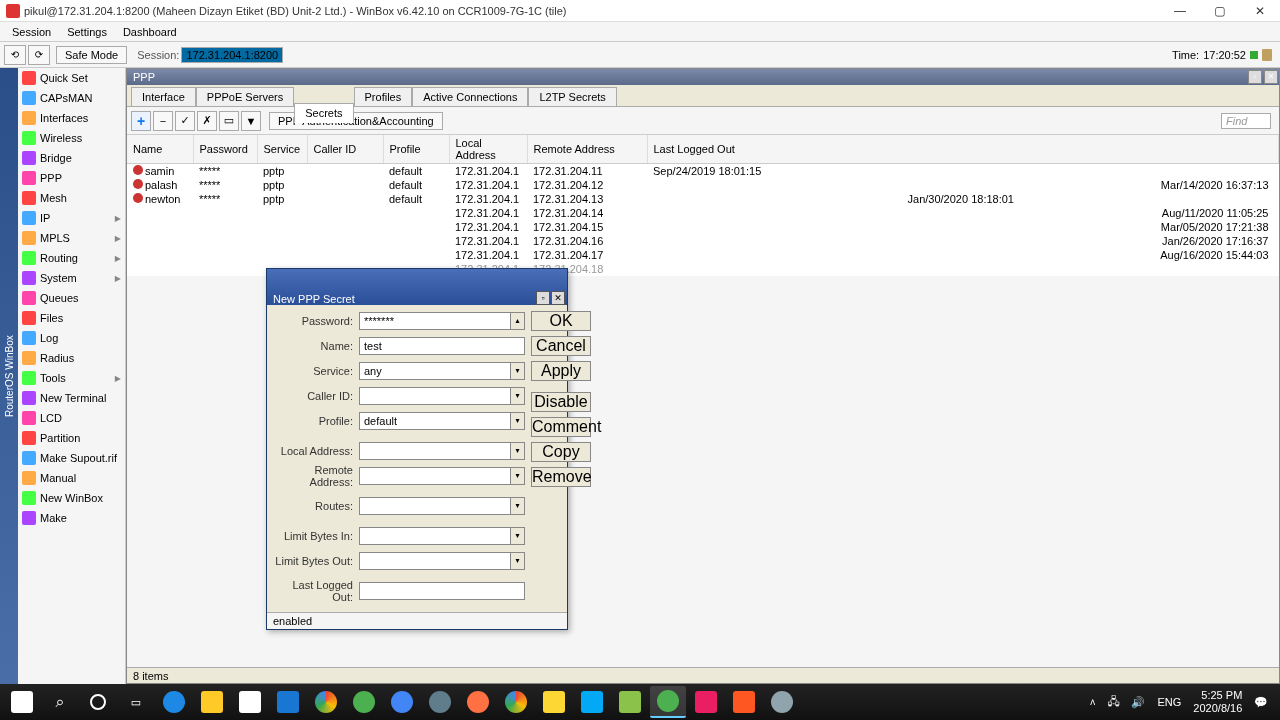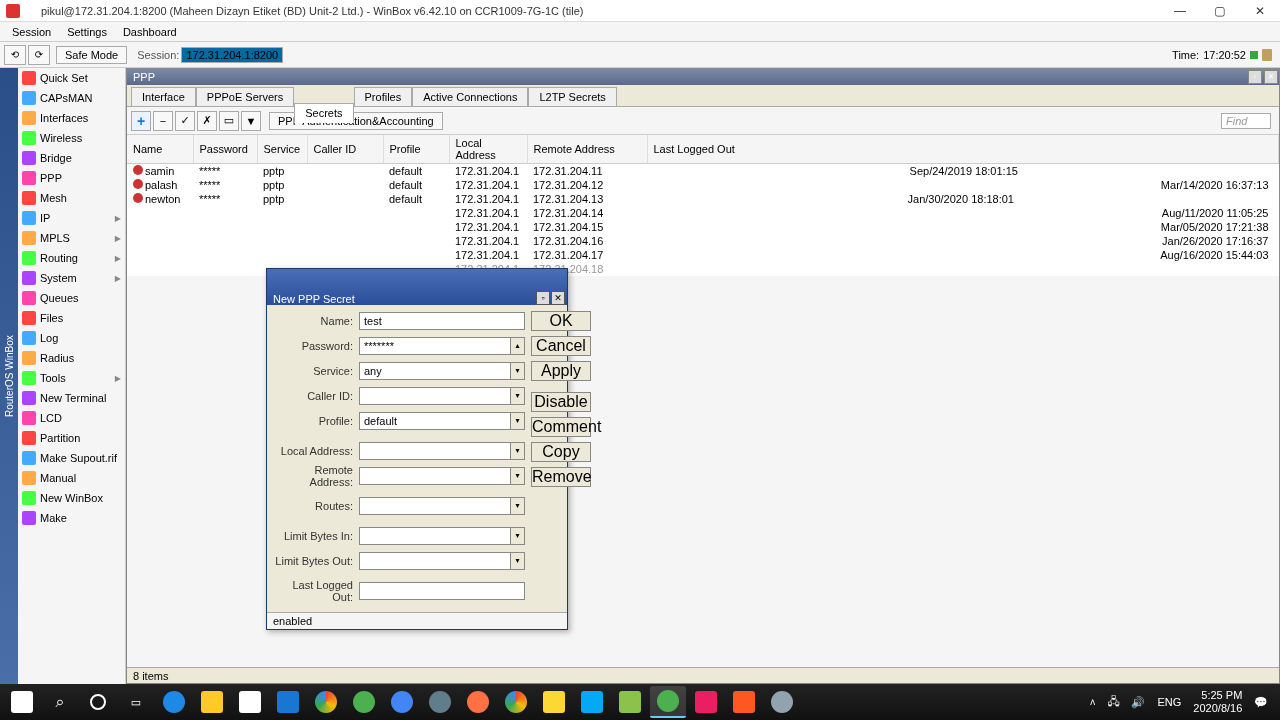--- a/index.html
+++ b/index.html
@@ -1,19 +1,19 @@
 <!DOCTYPE html>
 <html><head>
 <meta charset="utf-8">
 <style>
 * { margin: 0; padding: 0; box-sizing: border-box; font-family: "Segoe UI", Tahoma, sans-serif; font-size: 11px; }
 body { background: #f0f0f0; width: 1280px; height: 720px; overflow: hidden; position: relative; }
 
 
-.titlebar { height: 22px; background: #fff; display: flex; align-items: center; padding-left: 6px; border-bottom: 1px solid #ddd; gap: 17px; }
+.titlebar { height: 22px; background: #fff; display: flex; align-items: center; padding-left: 6px; border-bottom: 1px solid #ddd; }
 .titlebar-icon { width: 14px; height: 14px; background: #d33; border-radius: 2px; margin-right: 4px; }
 .titlebar-text { flex: 1; font-size: 11px; color: #333; }
 .titlebar-btns { display: flex; }
 .titlebar-btn { width: 40px; height: 22px; display: flex; align-items: center; justify-content: center; font-size: 12px; color: #333; }
 
 
 .menubar { height: 20px; background: #f5f5f5; display: flex; align-items: center; padding-left: 4px; border-bottom: 1px solid #ccc; }
 .menubar-item { padding: 2px 8px; cursor: default; }
 
 
@@ -259,21 +259,21 @@
           </thead>
         <tbody id="tbody">
             <tr>
               <td><span class="row-icon"></span>samin</td>
               <td>*****</td>
               <td>pptp</td>
               <td></td>
               <td>default</td>
               <td>172.31.204.1</td>
               <td>172.31.204.11</td>
-              <td style="text-align:center;padding-right:4px">Sep/24/2019 18:01:15</td>
+              <td style="text-align:left;padding-right:4px">Sep/24/2019 18:01:15</td>
             </tr>
             <tr>
               <td><span class="row-icon"></span>palash</td>
               <td>*****</td>
               <td>pptp</td>
               <td></td>
               <td>default</td>
               <td>172.31.204.1</td>
               <td>172.31.204.12</td>
               <td style="text-align:right;padding-right:10px">Mar/14/2020 16:37:13</td>
@@ -349,27 +349,27 @@
       <div class="dlg-titlebar">
         <span>New PPP Secret</span>
         <div class="dlg-win-btns">
           <div class="dlg-win-btn">▫</div>
           <div class="dlg-win-btn">✕</div>
         </div>
       </div>
       <div class="dlg-body">
         <div class="dlg-form">
           <div class="dlg-row">
-              <div class="dlg-label">Name:</div>
-              <input class="dlg-input" value="test" style="">
-            </div>
-          <div class="dlg-row">
               <div class="dlg-label">Password:</div>
               <input class="dlg-input" value="*******" style="">
               <div class="dlg-combo">▴</div>
+            </div>
+          <div class="dlg-row">
+              <div class="dlg-label">Name:</div>
+              <input class="dlg-input" value="test" style="">
             </div>
           <div class="dlg-row">
               <div class="dlg-label">Service:</div>
               <input class="dlg-input" value="any" style="">
               <div class="dlg-combo">▾</div>
             </div>
           <div class="dlg-row">
               <div class="dlg-label">Caller ID:</div>
               <input class="dlg-input" value="" style="">
               <div class="dlg-combo">▾</div>

